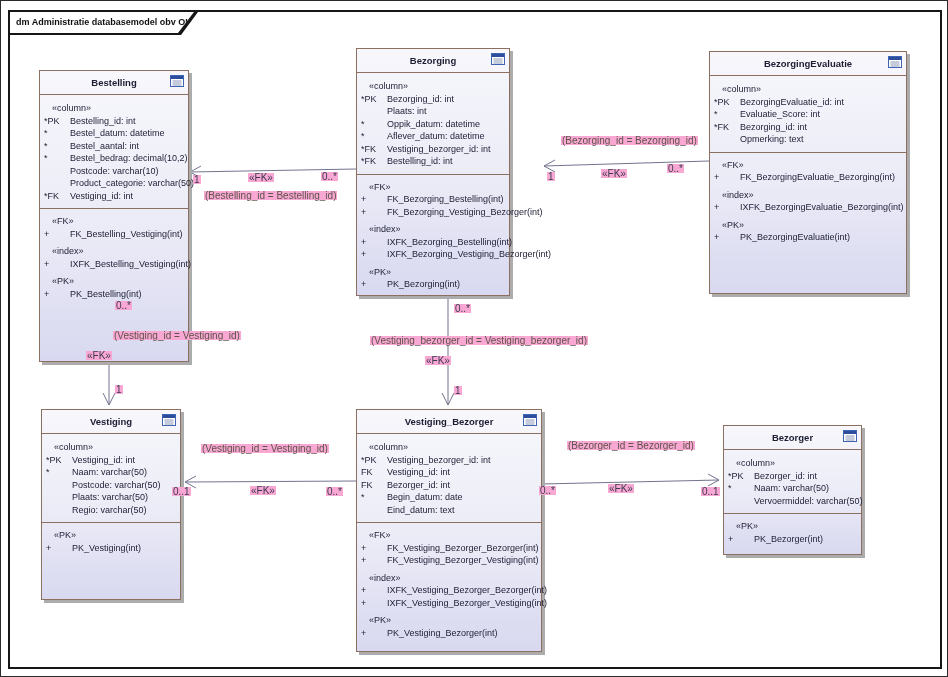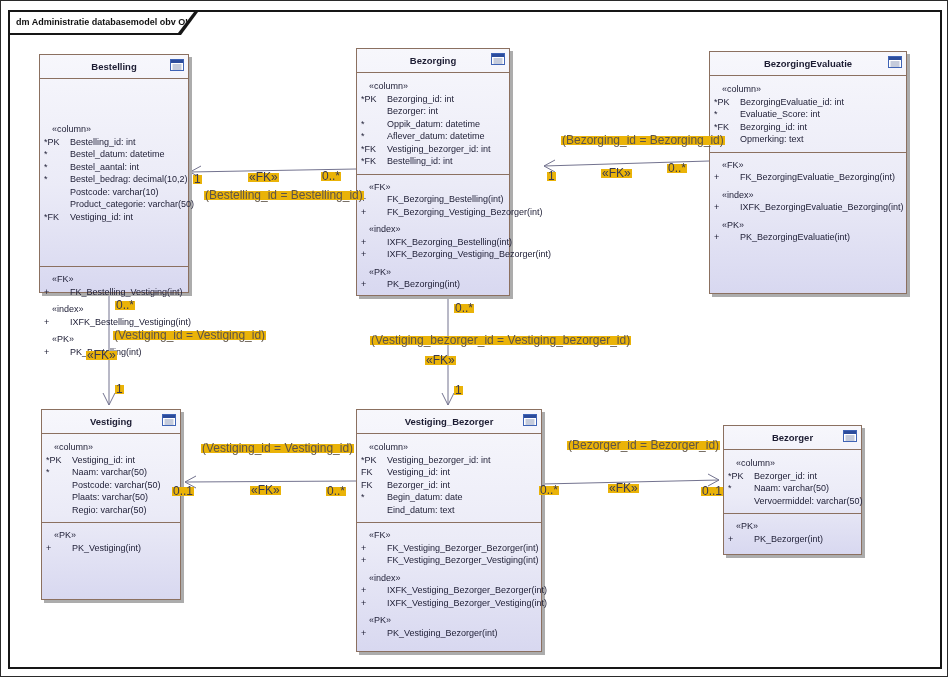--- a/index.html
+++ b/index.html
@@ -37,21 +37,21 @@
   .e-icon{position:absolute;right:4px;top:4px;width:14px;height:12px;display:block;}
   .e-attrs{flex:none;padding:7px 0 6px 0;}
   .e-ops{flex:1;border-top:1px solid #8b7060;padding:6px 0 2px 0;}
   .row{display:flex;line-height:12.5px;padding-left:4px;white-space:nowrap;}
   .row .m{flex:none;width:26px;}
   .row .t{flex:none;}
   .row.stereo{padding-left:12px;}
   .row.gap{margin-top:5px;}
   
   .clabel{
-    position:absolute;font-size:12px;color:#3a3a50;background:#eab308;
+    position:absolute;font-size:10px;color:#3a3a50;background:#f9a8d4;
     line-height:9px;white-space:nowrap;padding:0 1px;
   }
   .cjoin{color:#5e5449;}
   svg.wires{position:absolute;left:0;top:0;}
 </style>
 </head>
 <body>
 
 <div class="canvas">
 
@@ -83,21 +83,21 @@
     <g stroke="#73738f" fill="none" stroke-width="1">
       <line x1="184" y1="481" x2="355" y2="480"></line>
       <polyline points="195,475 184,481 195,487"></polyline>
     </g>
     <g stroke="#73738f" fill="none" stroke-width="1">
       <line x1="541" y1="483" x2="718" y2="479"></line>
       <polyline points="707,473 718,479 707,485"></polyline>
     </g>
   </svg>
 
-  <div class="entity" style="left:38px;top:53px;width:150px;height:239px;gap:37px;">
+  <div class="entity" style="left:38px;top:69px;width:150px;height:292px;">
     <div class="e-title">
       <span class="e-title-text">Bestelling</span>
       <span class="e-icon"><svg width="14" height="12" viewBox="0 0 14 12">
             <rect x="0.5" y="0.5" width="13" height="11" fill="#ffffff" stroke="#3f63b5"></rect>
             <rect x="1" y="1" width="12" height="3" fill="#2c4c9c"></rect>
             <line x1="2.5" y1="6" x2="11.5" y2="6" stroke="#8a97b8"></line>
             <line x1="2.5" y1="8" x2="11.5" y2="8" stroke="#8a97b8"></line>
             <line x1="2.5" y1="10" x2="11.5" y2="10" stroke="#8a97b8"></line>
           </svg></span>
     </div>
@@ -173,21 +173,21 @@
     <div class="e-attrs">
       <div class="row stereo">
           <span class="t">«column»</span>
         </div>
       <div class="row">
           <span class="m">*PK</span>
           <span class="t">Bezorging_id: int</span>
         </div>
       <div class="row">
           <span class="m"></span>
-          <span class="t">Bezorger: int</span>
+          <span class="t">Plaats: int</span>
         </div>
       <div class="row">
           <span class="m">*</span>
           <span class="t">Oppik_datum: datetime</span>
         </div>
       <div class="row">
           <span class="m">*</span>
           <span class="t">Aflever_datum: datetime</span>
         </div>
       <div class="row">

